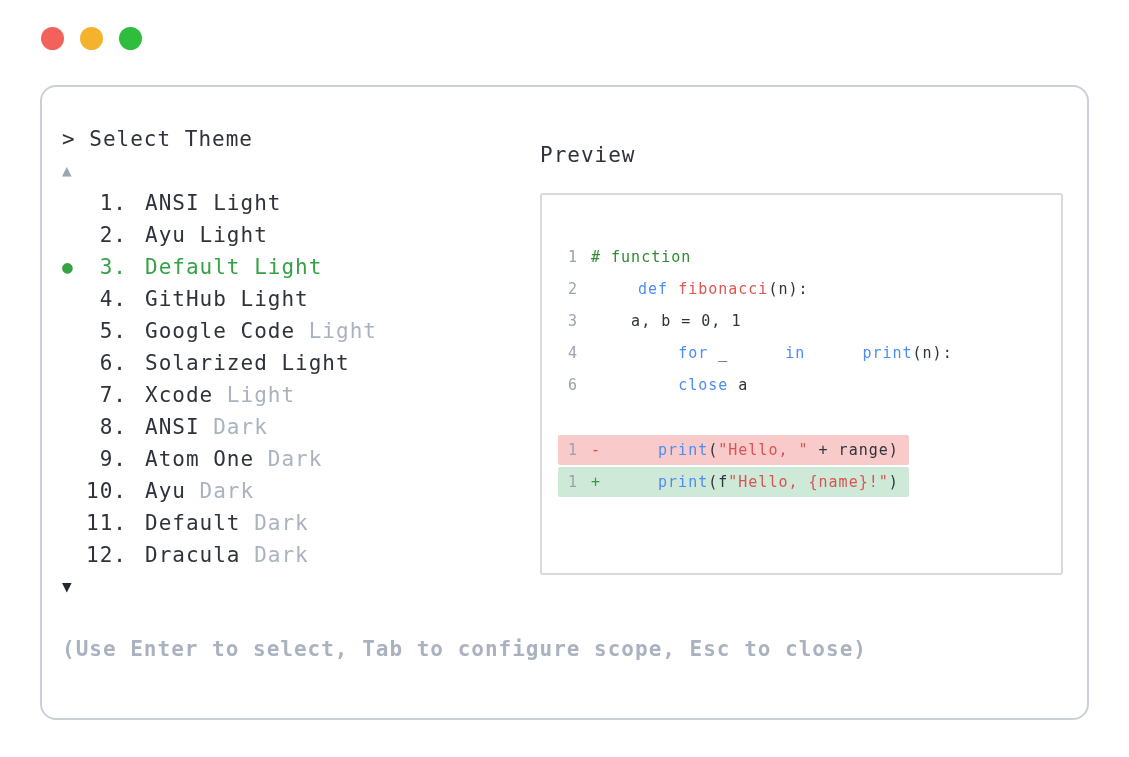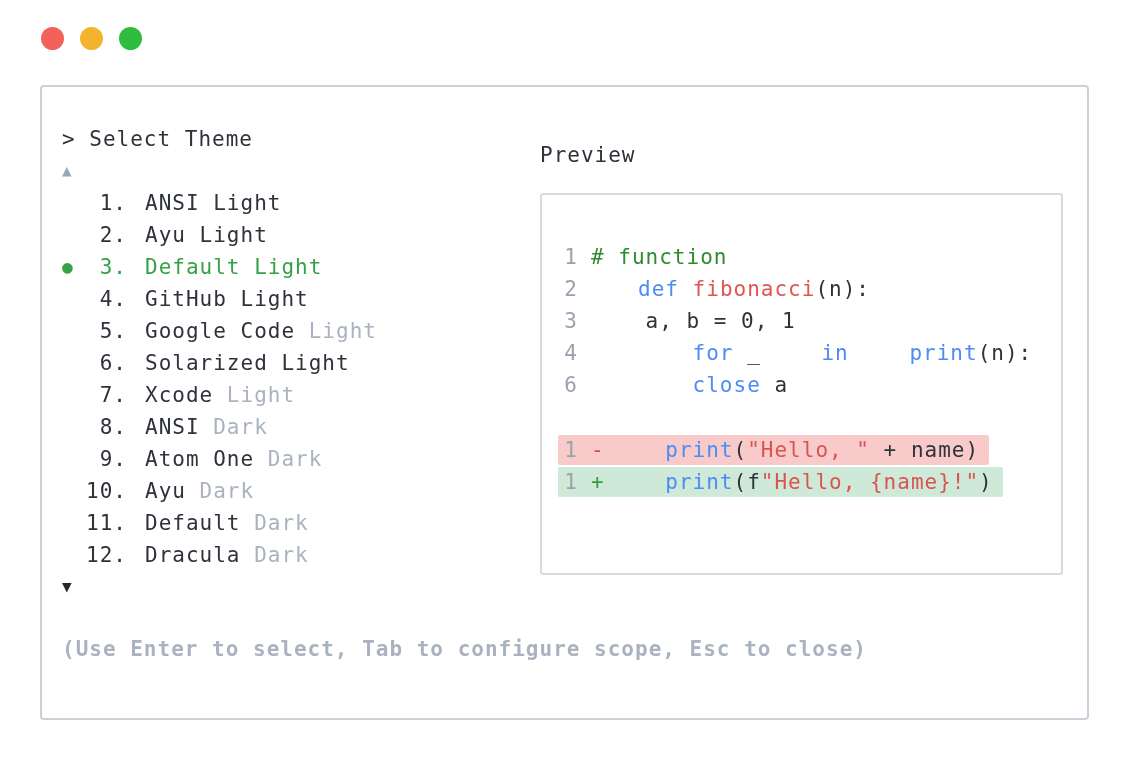--- a/index.html
+++ b/index.html
@@ -10,21 +10,21 @@
   }
   .screen{position:absolute;inset:0;background:#ffffff;}
 
   
   .traffic{position:absolute;left:41px;top:27px;display:flex;gap:16px;}
   .light{width:23px;height:23px;border-radius:50%;display:inline-block;}
 
   
   .panel{
     position:absolute;left:40px;top:85px;width:1045px;height:631px;
-    border:2px solid var(--panel-border);border-radius:4px;background:#ffffff;
+    border:2px solid var(--panel-border);border-radius:16px;background:#ffffff;
   }
 
   
   .left-col{position:absolute;left:20px;top:36px;width:460px;
     font-size:21px;line-height:32px;letter-spacing:1px;color:var(--text-dark);}
   .prompt{white-space:pre;}
   .scroll{font-size:16px;height:32px;line-height:32px;}
   .scroll-up{color:var(--arrow-dim);}
   .scroll-down{color:var(--arrow-dark);}
   .trow{height:32px;line-height:32px;white-space:pre;cursor:default;}
@@ -36,21 +36,21 @@
   .help{margin-top:30px;color:var(--text-dim);white-space:pre;font-weight:bold;}
 
   
   .right-col{position:absolute;left:498px;top:52px;width:527px;
     font-size:21px;line-height:32px;letter-spacing:1px;color:var(--text-dark);}
   .code-box{
     margin-top:22px;width:523px;height:382px;box-sizing:border-box;
     border:2px solid var(--box-border);border-radius:3px;
     padding:46px 0 0 22px;background:#ffffff;overflow:hidden;
   }
-  .cl{white-space:pre;height:32px;line-height:32px;font-size:21px;}
+  .cl{white-space:pre;height:32px;line-height:32px;font-size:15px;}
   .ln{color:var(--line-num);display:inline-block;width:14px;text-align:right;margin-right:13px;}
   .tok-plain{color:var(--text-dark);}
   .tok-keyword{color:var(--keyword-blue);margin-left:47px;}
   .tok-function{color:var(--function-red);}
   .tok-string{color:var(--string-red);}
   .tok-comment{color:var(--comment-green);}
   .mk-removed{color:var(--minus-red);}
   .mk-added{color:var(--plus-green);}
   .hl{display:inline-block;line-height:30px;padding:0 10px 0 6px;margin-left:-6px;border-radius:2px;vertical-align:middle;}
   .hl-removed{background:var(--removed-bg);}
@@ -92,19 +92,19 @@
 
     <div class="right-col">
       <div>Preview</div>
       <div class="code-box" id="code-box">
           <div class="cl"><span class="ln">1</span><span class="tok-comment"># function</span></div>
           <div class="cl"><span class="ln">2</span><span class="tok-keyword">def</span><span class="tok-plain"> </span><span class="tok-function">fibonacci</span><span class="tok-plain">(n):</span></div>
           <div class="cl"><span class="ln">3</span><span class="tok-plain">    a, b = 0, 1</span></div>
           <div class="cl"><span class="ln">4</span><span class="tok-plain">    </span><span class="tok-keyword">for</span><span class="tok-plain"> _ </span><span class="tok-keyword">in</span><span class="tok-plain"> </span><span class="tok-keyword">print</span><span class="tok-plain">(n):</span></div>
           <div class="cl"><span class="ln">6</span><span class="tok-plain">    </span><span class="tok-keyword">close</span><span class="tok-plain"> a</span></div>
           <div class="cl"></div>
-          <div class="cl"><span class="hl hl-removed"><span class="ln">1</span><span class="mk-removed">- </span><span class="tok-keyword">print</span><span class="tok-plain">(</span><span class="tok-string">"Hello, "</span><span class="tok-plain"> + name)</span></span></div>
+          <div class="cl"><span class="hl hl-removed"><span class="ln">1</span><span class="mk-removed">- </span><span class="tok-keyword">print</span><span class="tok-plain">(</span><span class="tok-string">"Hello, "</span><span class="tok-plain"> + range)</span></span></div>
           <div class="cl"><span class="hl hl-added"><span class="ln">1</span><span class="mk-added">+ </span><span class="tok-keyword">print</span><span class="tok-plain">(f</span><span class="tok-string">"Hello, {name}!"</span><span class="tok-plain">)</span></span></div>
         </div>
     </div>
 
   </div>
 </div>
 
 </body></html>

